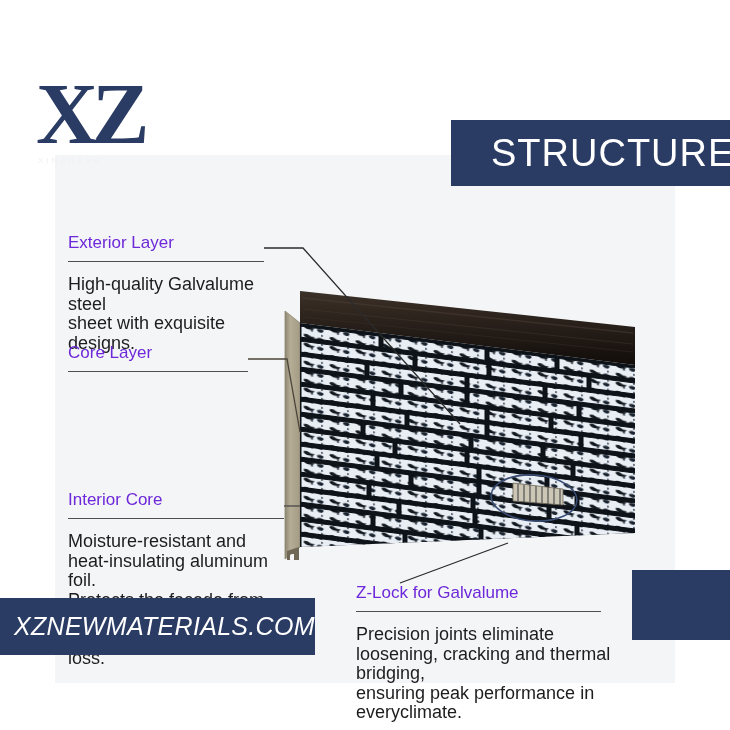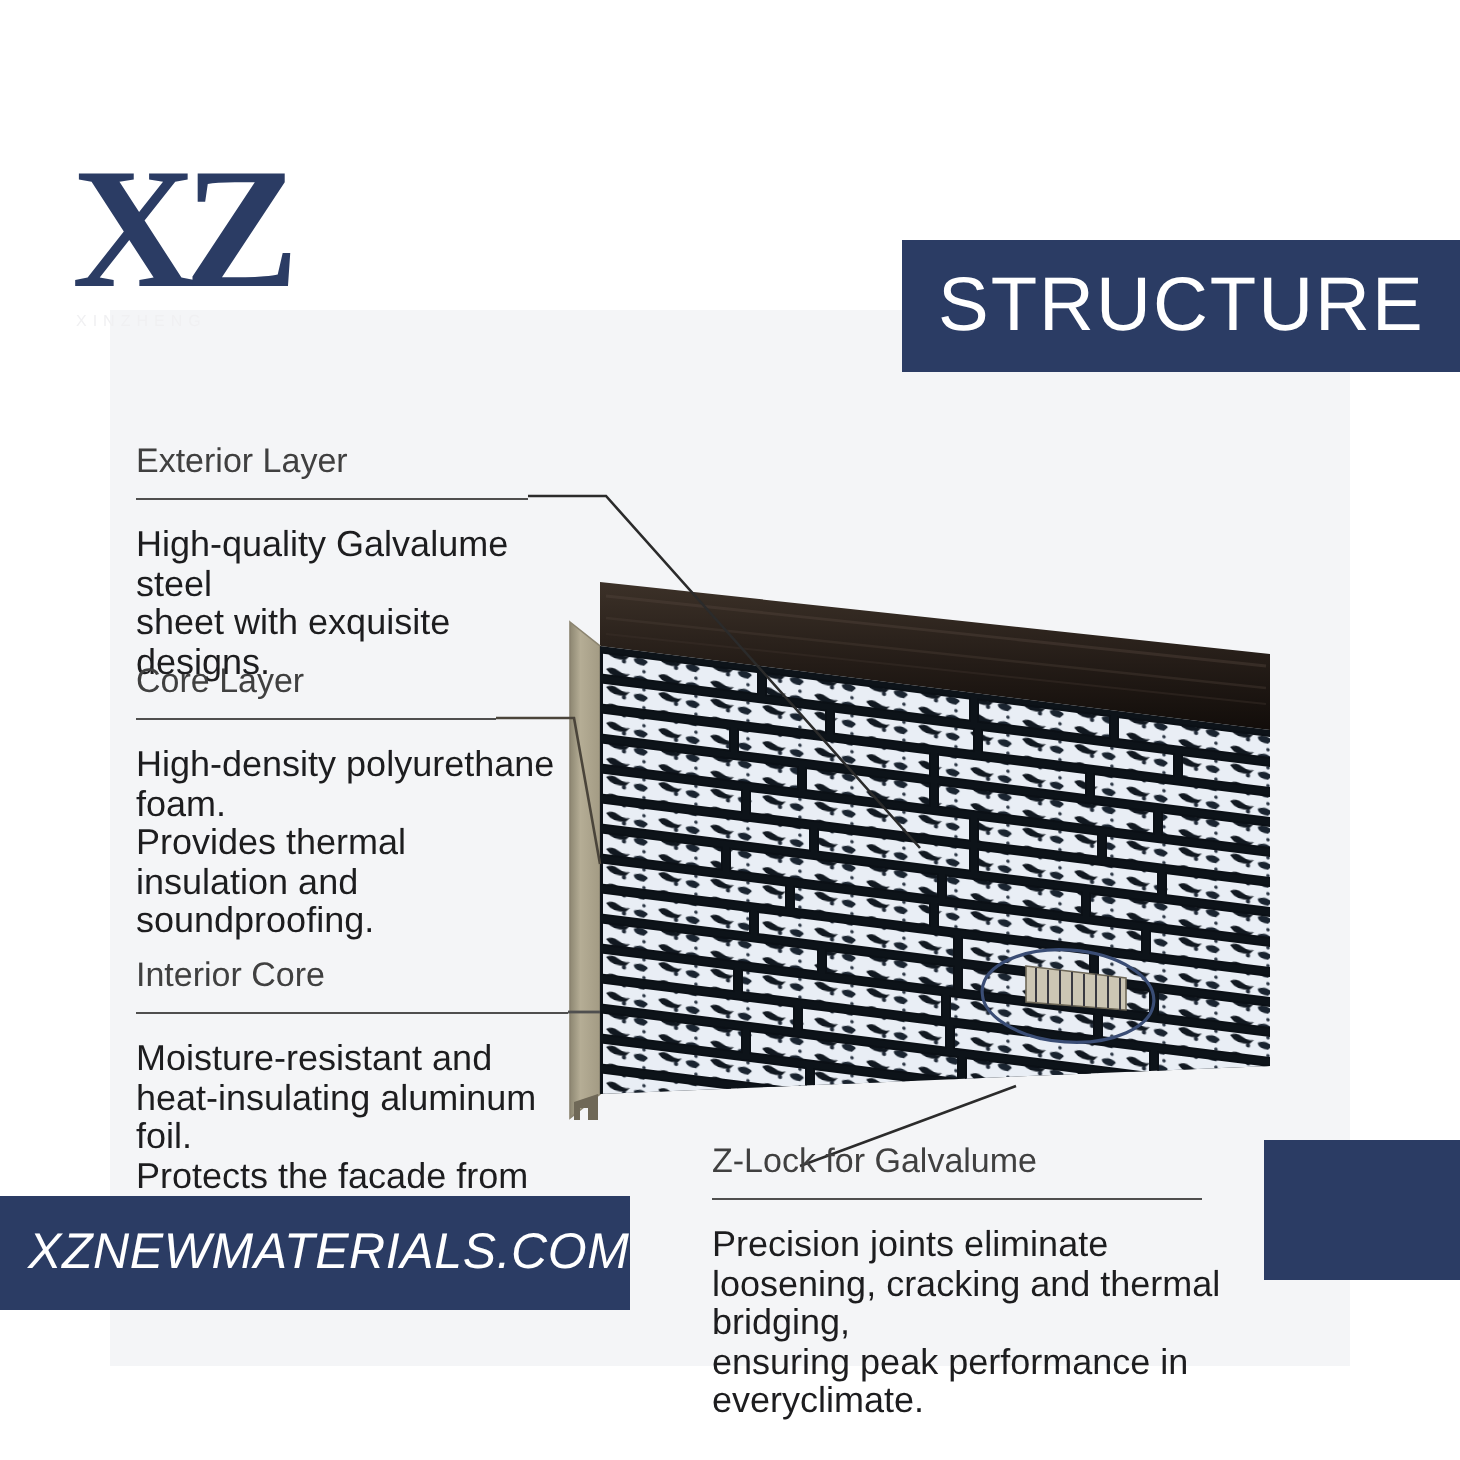--- a/index.html
+++ b/index.html
@@ -63,21 +63,21 @@
     background: #2b3c64;
     display: flex;
     align-items: center;
     box-sizing: border-box;
   }
   .banner-structure {
     left: 451px;
     top: 120px;
     width: 279px;
     height: 66px;
-    padding-left: 18px;
+    padding-left: 40px;
   }
   .banner-structure .banner-label {
     color: #ffffff;
     font-size: 38px;
     font-weight: 400;
     letter-spacing: 1px;
     line-height: 1;
   }
   .banner-site {
     left: 0px;
@@ -103,24 +103,25 @@
     background: #2b3c64;
   }
 
   
   .callout {
     position: absolute;
     box-sizing: border-box;
   }
   .callout-title {
     font-size: 17px;
-    color: #404040;
+    color: #6d28d9;
     font-weight: 400;
     line-height: 22px;
     white-space: nowrap;
+    margin-top: 12px;
   }
   .callout-rule {
     height: 0;
     border-top: 1.6px solid #4f4f4f;
     margin-top: 7px;
     margin-bottom: 13px;
   }
   .callout-body {
     font-size: 18px;
     color: #1d1d1f;
@@ -337,24 +338,20 @@
   <div class="callout" id="callout-exterior">
     <div class="callout-title">Exterior Layer</div>
     <div class="callout-rule"></div>
     <div class="callout-body">High-quality Galvalume steel
 sheet with exquisite designs.</div>
   </div>
 
   <div class="callout" id="callout-core">
     <div class="callout-title">Core Layer</div>
     <div class="callout-rule"></div>
-    <div class="callout-body">High-density polyurethane
-foam.
-Provides thermal insulation and
-soundproofing.</div>
   </div>
 
   <div class="callout" id="callout-interior">
     <div class="callout-title">Interior Core</div>
     <div class="callout-rule"></div>
     <div class="callout-body">Moisture-resistant and
 heat-insulating aluminum foil.
 Protects the facade from internal
 moisture and reduces heat loss.</div>
   </div>

